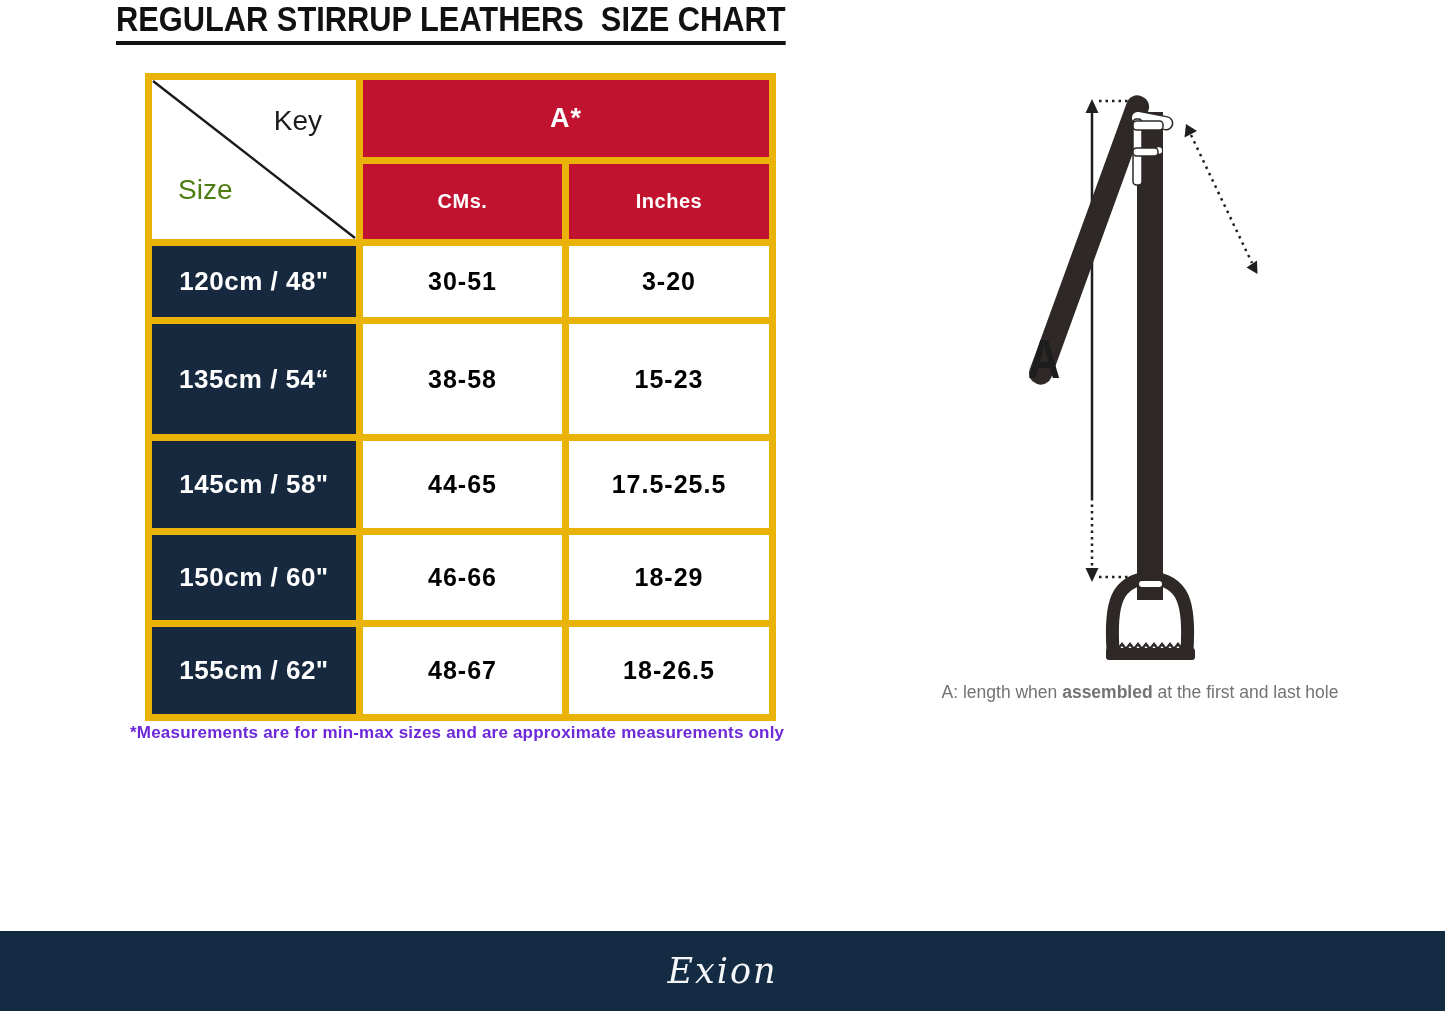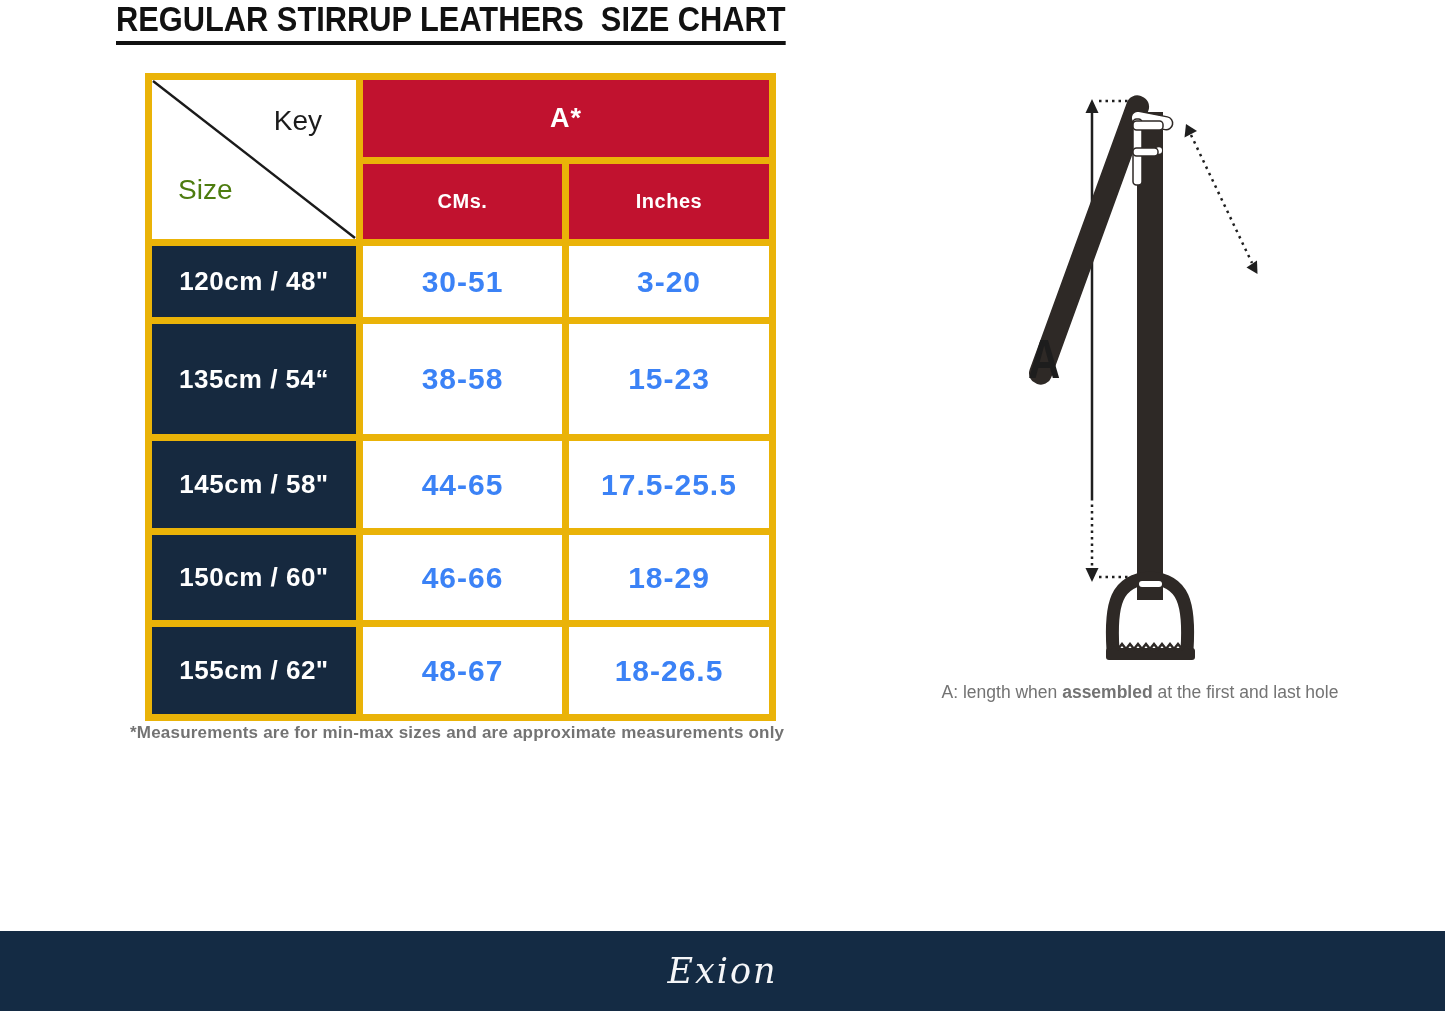--- a/index.html
+++ b/index.html
@@ -20,32 +20,32 @@
   table.size-chart{
     position:absolute;left:145px;top:73px;
     border-collapse:collapse;table-layout:fixed;
   }
   table.size-chart td{
     border:7px solid #eab308;text-align:center;vertical-align:middle;
     padding:0;
   }
   td.cell-red{background:#C1122F;color:#ffffff;font-weight:bold;}
   td.cell-navy{background:#16293F;color:#ffffff;font-weight:bold;font-size:26px;letter-spacing:.5px;}
-  td.cell-value{background:#ffffff;color:#3b82f6;font-weight:bold;font-size:30px;letter-spacing:1px;}
+  td.cell-value{background:#ffffff;color:#000000;font-weight:bold;font-size:25px;letter-spacing:1px;}
   td.corner-cell{background:#ffffff;position:relative;}
   .corner-wrap{position:relative;width:204px;height:159px;}
   .corner-wrap svg{position:absolute;left:0;top:0;width:100%;height:100%;}
   .corner-key{position:absolute;top:25px;right:34px;font-size:28px;font-weight:normal;color:#1b1b1b;}
   .corner-size{position:absolute;top:94px;left:26px;font-size:28px;font-weight:normal;color:#4d7c0f;}
   .hdr-group{font-size:27px;letter-spacing:1px;}
   .hdr-unit{font-size:20px;letter-spacing:.5px;}
   
   .footnote{
     position:absolute;left:130px;top:723px;
-    font-size:17px;font-weight:bold;color:#737373;letter-spacing:.2px;
+    font-size:17px;font-weight:bold;color:#6d28d9;letter-spacing:.2px;
   }
   
   .diagram-svg{position:absolute;left:1020px;top:85px;}
   .dim-label{
     position:absolute;left:1028px;top:326px;
     font-size:56px;font-weight:bold;color:#1d1d1d;
     transform:scaleX(.8);transform-origin:left top;
   }
   .diagram-caption{
     position:absolute;left:900px;top:682px;width:480px;

